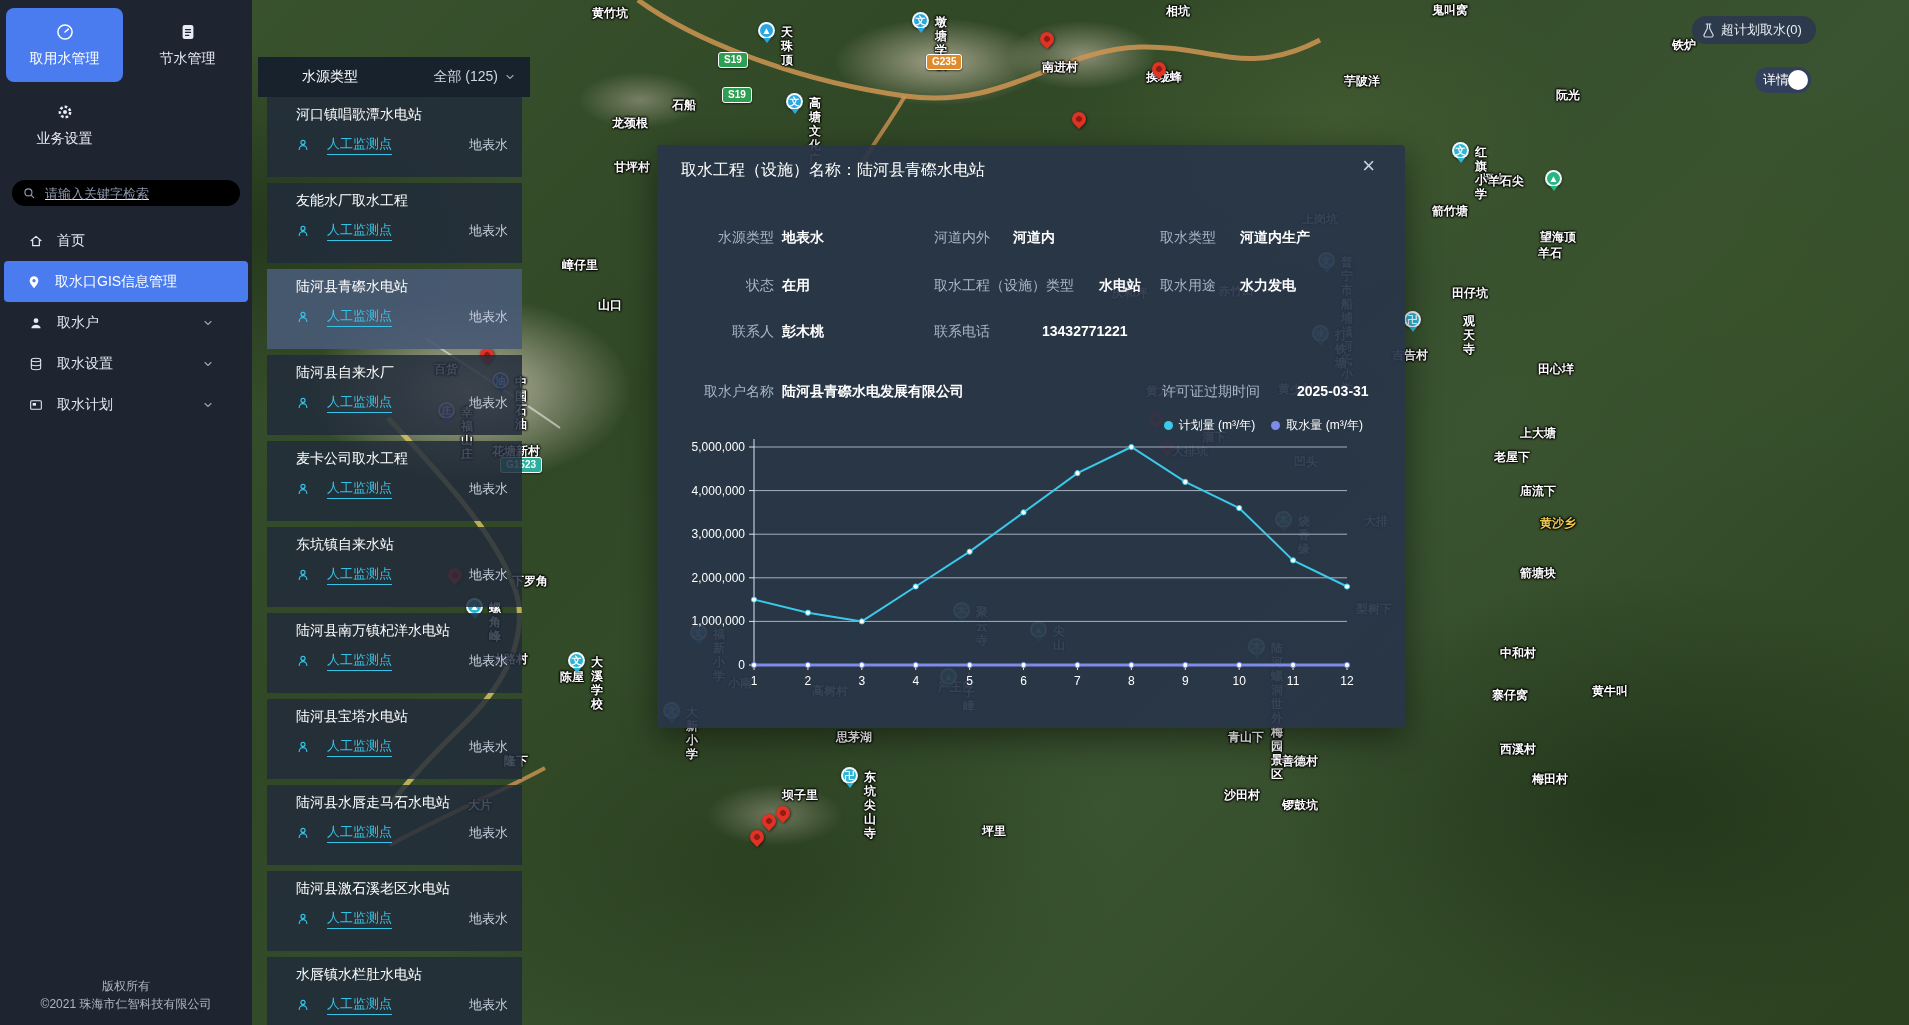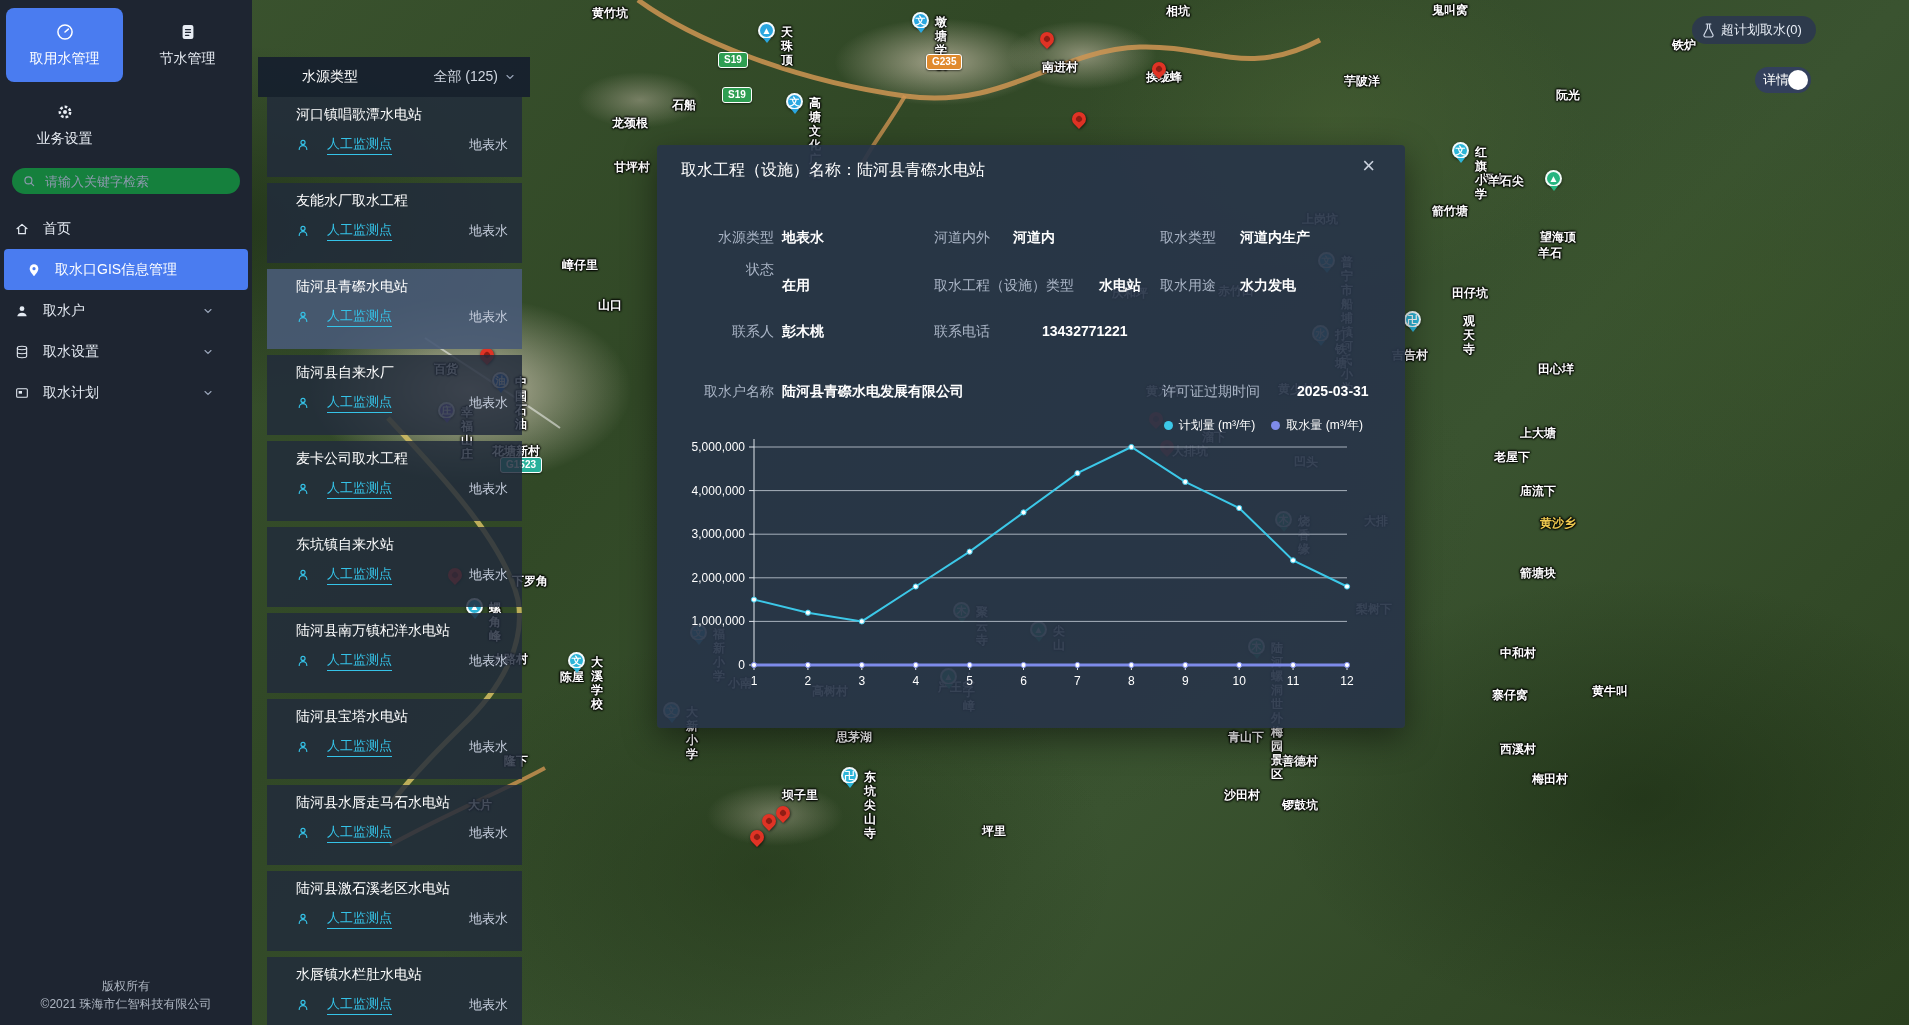--- a/index.html
+++ b/index.html
@@ -45,27 +45,27 @@
     background:#33405c;color:#fff;font-size:13px;display:flex;align-items:center;cursor:pointer;margin-top:48px;}
   .ctl-toggle span{margin-left:8px;}
   .ctl-knob{position:absolute;right:3px;top:3px;width:20px;height:20px;border-radius:50%;background:#fff;}
 
   
   .sidebar{position:absolute;left:0;top:0;width:252px;height:1025px;background:#1e2531;color:#dfe6ef;}
   .modules{display:grid;grid-template-columns:1fr 1fr;gap:6px;padding:8px 6px 4px 6px;}
   .mod-tile{height:74px;border-radius:8px;display:flex;flex-direction:column;align-items:center;
     justify-content:center;gap:8px;font-size:14px;cursor:pointer;color:#e8edf4;}
   .mod-tile.active{background:#4a7cf0;color:#fff;}
-  .sb-search{margin:2px 12px 10px 12px;height:26px;border-radius:13px;background:#15803d;
-    display:flex;align-items:center;padding:0 10px;gap:7px;}
+  .sb-search{margin:14px 12px 10px 12px;height:26px;border-radius:13px;background:#000000;
+    display:flex;align-items:center;padding:0 10px;gap:7px;text-decoration:underline;}
   .sb-search input{flex:1;background:transparent;border:0;outline:0;color:#dfe6ef;font-size:13px;
     font-family:"Liberation Sans",sans-serif;}
   .sb-search input::placeholder{color:#8d99ad;}
   .menu{margin-top:14px;}
-  .menu-item{position:relative;height:41px;display:flex;align-items:center;gap:13px;padding-left:14px;
+  .menu-item{position:relative;height:41px;display:flex;align-items:center;gap:13px;padding-left:28px;
     font-size:14px;cursor:pointer;color:#e4eaf2;}
   .menu-item.active{background:#4a7cf0;color:#fff;margin:0 4px;border-radius:4px;padding-left:22px;}
   .menu-item .chev{position:absolute;right:38px;}
   .copyright{position:absolute;left:0;right:0;bottom:12px;text-align:center;font-size:12px;
     color:#aeb6c2;line-height:18px;}
 
   
   .list-panel{position:absolute;left:258px;top:0;width:272px;height:1025px;}
   .lp-search{position:absolute;left:9px;top:8px;width:255px;height:35px;border-radius:4px;
     background:rgba(38,48,66,.95);display:flex;align-items:center;padding:0 10px;box-sizing:border-box;}
@@ -464,21 +464,21 @@
     <div class="modal-title">取水工程（设施）名称：陆河县青磜水电站</div>
     <div class="modal-close">×</div>
 
     <div class="f-label r" style="top:84px;left:0;width:117px">水源类型</div>
     <div class="f-value" style="top:84px;left:125px">地表水</div>
     <div class="f-label" style="top:84px;left:277px">河道内外</div>
     <div class="f-value" style="top:84px;left:356px">河道内</div>
     <div class="f-label" style="top:84px;left:503px">取水类型</div>
     <div class="f-value" style="top:84px;left:583px">河道内生产</div>
 
-    <div class="f-label r" style="top:116px;left:0;width:117px">状态</div>
+    <div class="f-label r" style="top:132px;left:0;width:117px">状态</div>
     <div class="f-value" style="top:132px;left:125px">在用</div>
     <div class="f-label" style="top:132px;left:277px">取水工程（设施）类型</div>
     <div class="f-value" style="top:132px;left:442px">水电站</div>
     <div class="f-label" style="top:132px;left:503px">取水用途</div>
     <div class="f-value" style="top:132px;left:583px">水力发电</div>
 
     <div class="f-label r" style="top:178px;left:0;width:117px">联系人</div>
     <div class="f-value" style="top:178px;left:125px">彭木桃</div>
     <div class="f-label" style="top:178px;left:277px">联系电话</div>
     <div class="f-value" style="top:178px;left:385px">13432771221</div>

